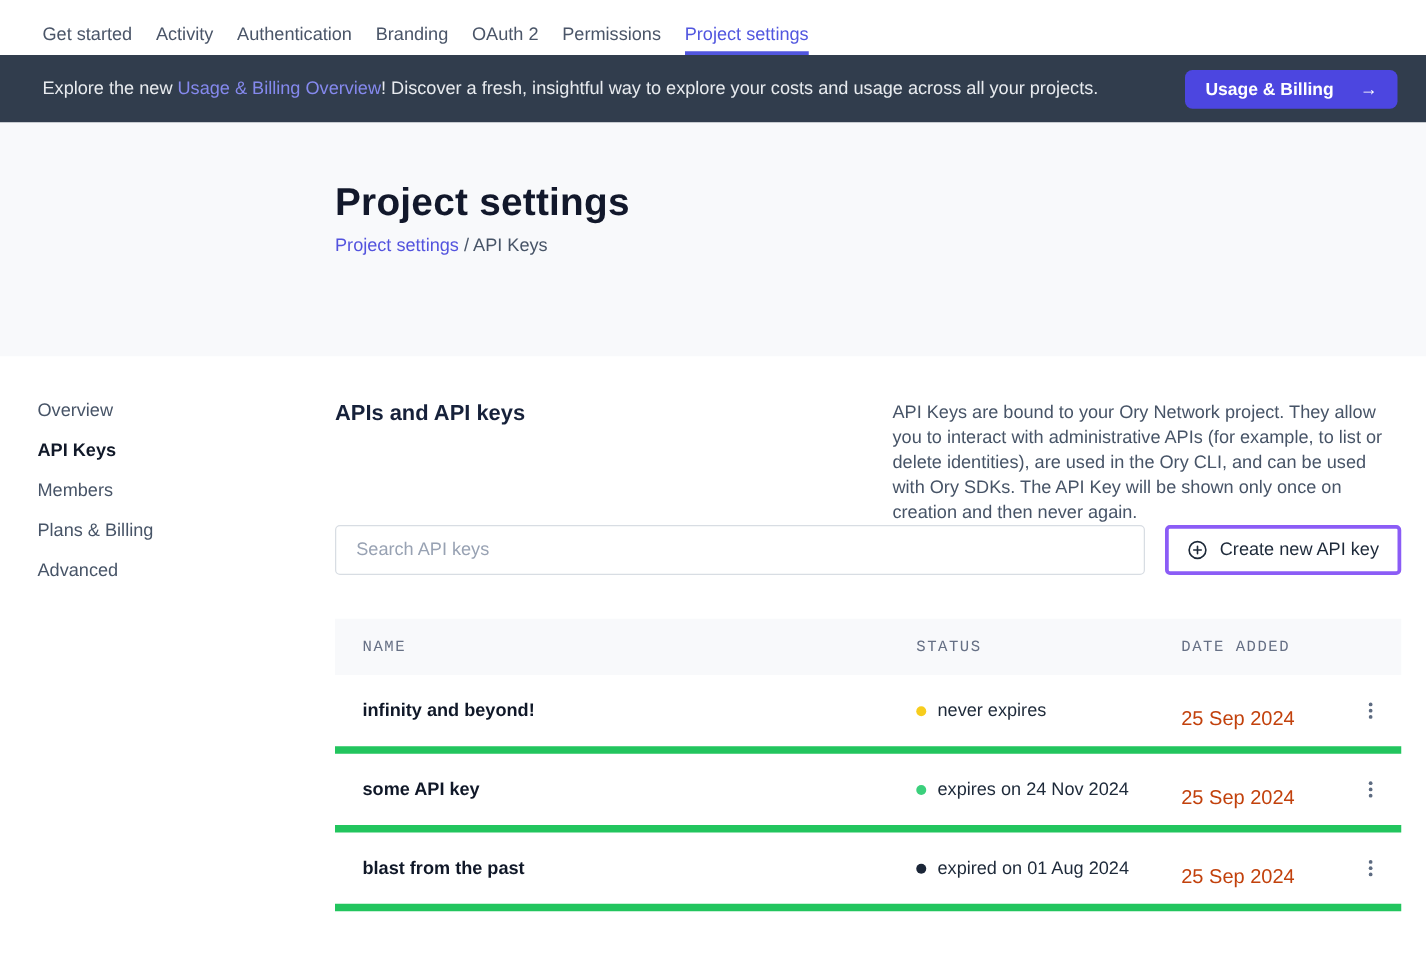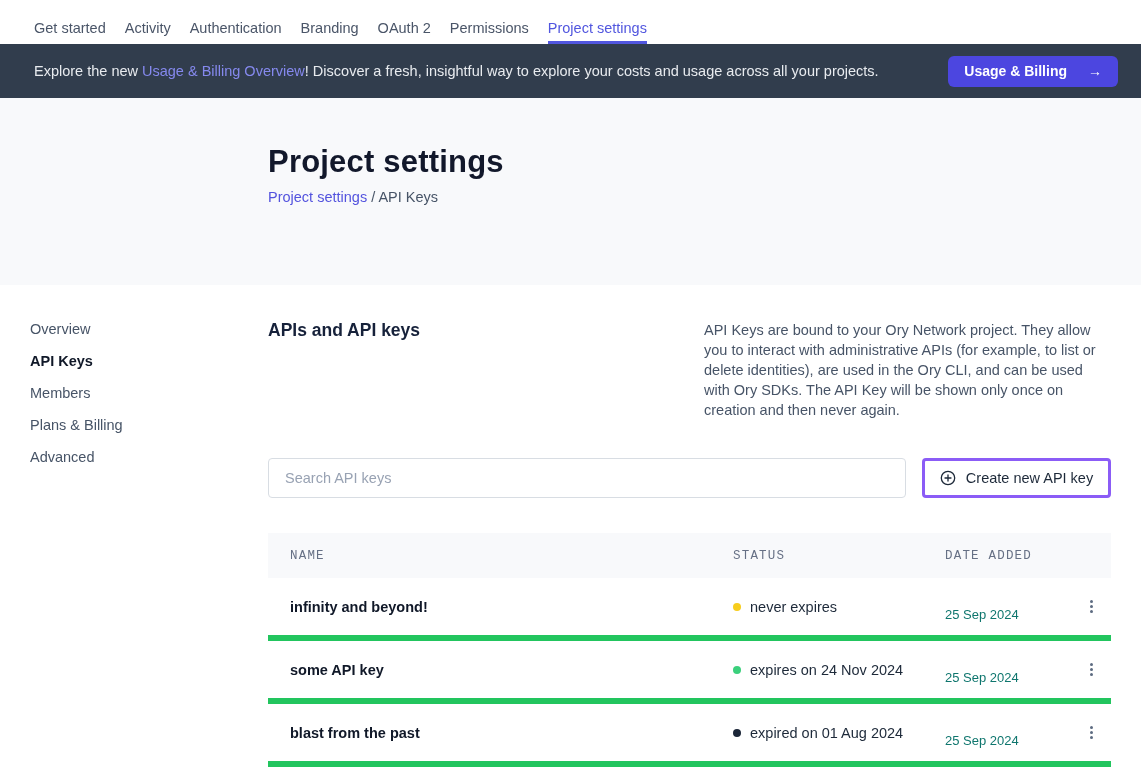--- a/index.html
+++ b/index.html
@@ -24,32 +24,32 @@
     border-radius:6px; height:31px; padding:0 16px; font-size:14px; font-weight:700;
     font-family:inherit; display:flex; align-items:center; gap:21px; cursor:pointer; }
 
   
   .page-header { height:187px; background:#f8f9fb; padding:46px 0 0 268px; }
   .page-title { font-size:31px; font-weight:700; color:#12182b; letter-spacing:.2px; }
   .breadcrumb { margin-top:9px; font-size:14.5px; color:#475467; }
   .breadcrumb a { color:#5353de; text-decoration:none; font-weight:500; cursor:pointer; }
 
   
-  .content { display:flex; padding:35px 30px 0 30px; }
+  .content { display:flex; padding:35px 20px 0 30px; }
   .sidebar { width:238px; flex:none; }
   .side-item { font-size:14.5px; color:#475467; margin-bottom:14px; cursor:pointer;
     line-height:18px; }
   .side-item.active { color:#101828; font-weight:700; }
   .main { flex:1; min-width:0; }
 
   .main-top { display:flex; justify-content:space-between; }
   .section-title { font-size:17.5px; font-weight:700; color:#16213a; }
   .section-desc { width:407px; font-size:14.5px; line-height:20px; color:#475467; }
 
-  .toolbar { display:flex; margin-top:38px; gap:16px; }
+  .toolbar { display:flex; gap:16px; }
   .search-input { flex:1; height:40px; border:1px solid #d8dde3; border-radius:4px;
     padding:0 16px; font-size:14.5px; font-family:inherit; color:#1d2939; outline:none; }
   .search-input::placeholder { color:#98a2b3; }
   .create-btn { width:189px; height:40px; flex:none; background:#fff;
     border:3px solid #8b5cf6; border-radius:4px; display:flex; align-items:center;
     justify-content:center; gap:10px; font-size:14.5px; font-weight:500; color:#1d2939;
     font-family:inherit; cursor:pointer; }
   .create-btn svg { display:block; }
 
   
@@ -57,21 +57,21 @@
   .thead { background:#f8f9fb; height:45px; }
   .trow { display:grid; grid-template-columns:443px 212px 127px 1fr;
     align-items:center; padding-left:22px; }
   .thead .th { font-family:"Liberation Mono", monospace; font-size:12.5px;
     letter-spacing:1.2px; color:#667085; }
   .tbody .trow { height:63px; border-bottom:6px solid #22c55e; }
   .cell-name { font-size:14.5px; font-weight:700; color:#101828; }
   .cell-status { display:flex; align-items:center; gap:9px; font-size:14.5px;
     color:#1d2939; }
   .dot { width:8px; height:8px; border-radius:50%; flex:none; }
-  .cell-date { font-size:13px; font-weight:500; color:#0f766e;margin-top:15px; }
+  .cell-date { font-size:16px; font-weight:500; color:#c2410c;margin-top:15px; }
   .cell-actions { display:flex; justify-content:center; }
   .kebab { background:none; border:none; cursor:pointer; padding:6px;
     display:flex; flex-direction:column; gap:2px; align-items:center; }
   .kebab i { width:3px; height:3px; background:#5d6b81; border-radius:50%; display:block; }
 </style>
 </head>
 <body>
 
 <nav class="topnav">
   <div class="nav-items">

